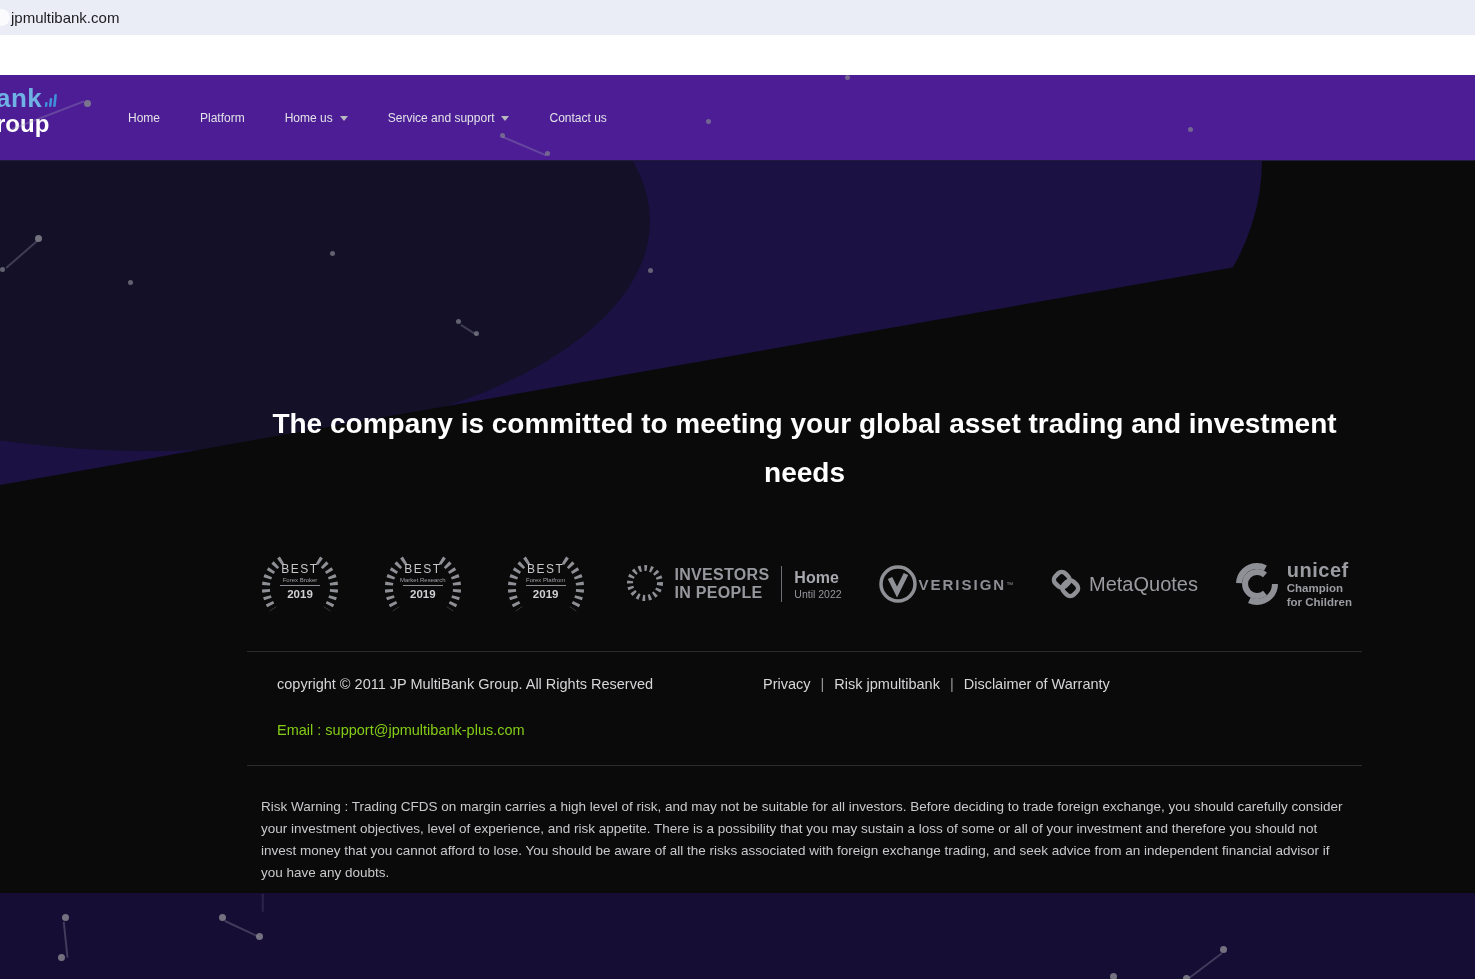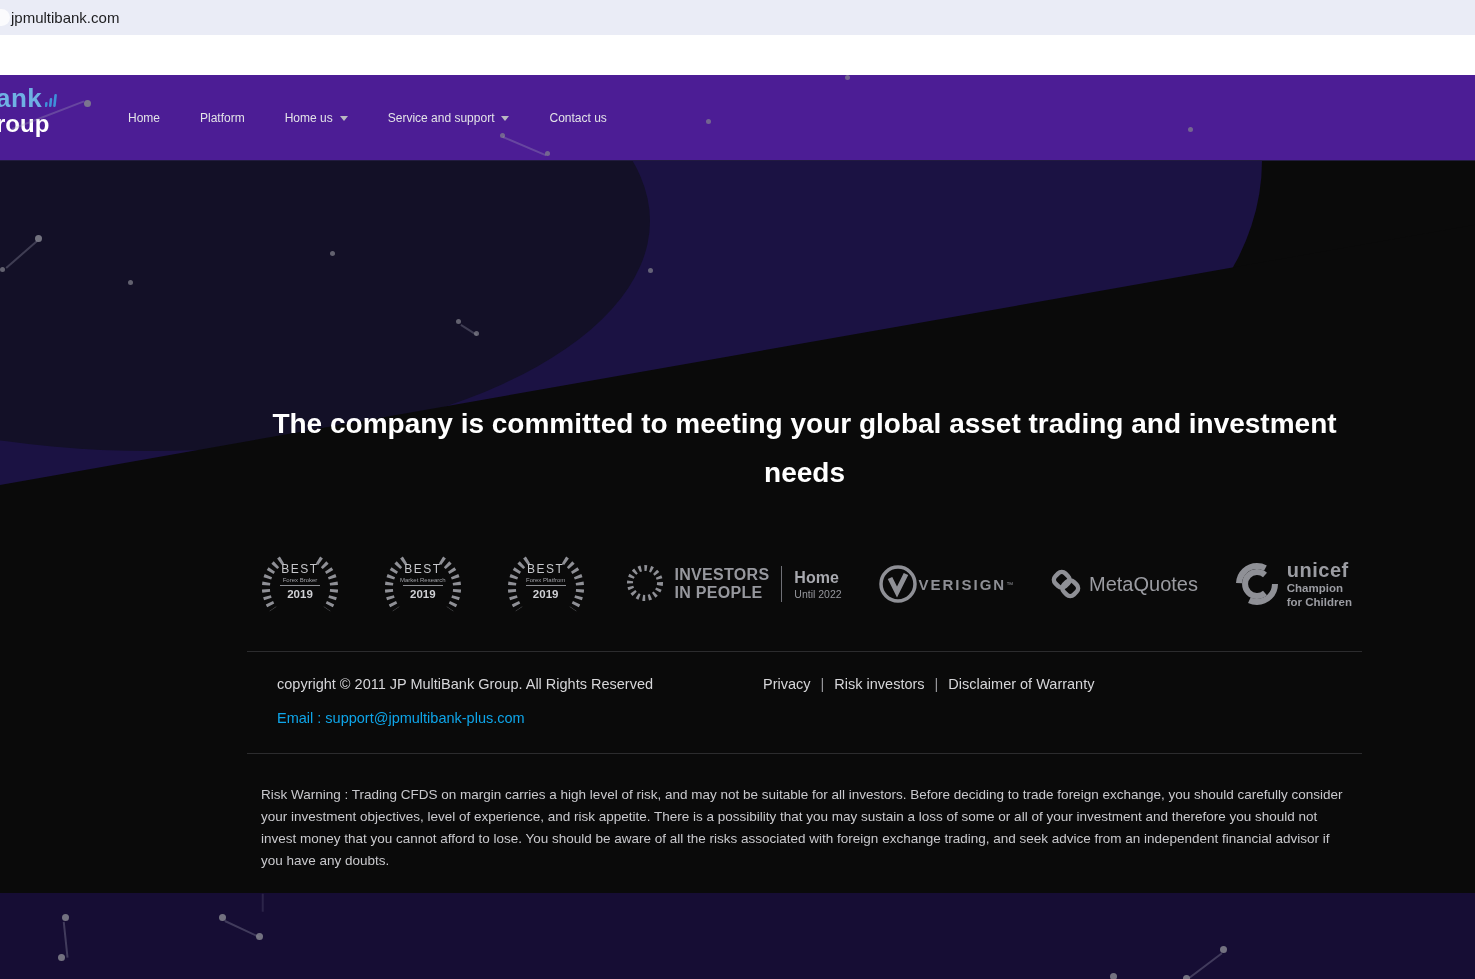--- a/index.html
+++ b/index.html
@@ -80,21 +80,21 @@
   .unicef { display:flex; align-items:center; flex:none; }
   .unicef-text { margin-left:8px; line-height:1; }
   .unicef-word { font-size:20px; font-weight:bold; color:#9b9ca2; letter-spacing:0.5px; }
   .unicef-sub { font-size:11.5px; font-weight:bold; color:#9b9ca2; margin-top:3px; }
 
   
   .footer-divider { margin-top:36px; height:1px; background:#2c2c2e; }
   .footer-main { display:flex; padding:24px 30px 0; }
   .footer-left { width:486px; flex:none; }
   .footer-copy { font-size:14.5px; color:#d6d6d9; }
-  .footer-email { font-size:14.5px; color:#0ea5e9; margin-top:18px; }
+  .footer-email { font-size:14.5px; color:#84cc16; margin-top:30px; }
   .footer-links { display:flex; align-items:flex-start; gap:10px; font-size:14.5px;
                   color:#d6d6d9; }
   .footer-link { cursor:pointer; white-space:nowrap; }
   .link-sep { color:#9a9a9e; }
   .footer-divider2 { margin-top:27px; height:1px; background:#2c2c2e; }
   .risk-warning { padding:30px 14px 0; font-size:13.5px; color:#c9c9cd; line-height:22px; }
 
   
   .bottom-band { position:relative; width:100%; height:86px; background:#160d34;
                  overflow:hidden; }
@@ -249,21 +249,21 @@
 
     <div class="footer-divider"></div>
     <div class="footer-main">
       <div class="footer-left">
         <div class="footer-copy">copyright © 2011 JP MultiBank Group. All Rights Reserved</div>
         <div class="footer-email">Email : support@jpmultibank-plus.com</div>
       </div>
       <div class="footer-links">
         <span class="footer-link">Privacy</span>
         <span class="link-sep">|</span>
-        <span class="footer-link">Risk investors</span>
+        <span class="footer-link">Risk jpmultibank</span>
         <span class="link-sep">|</span>
         <span class="footer-link">Disclaimer of Warranty</span>
       </div>
     </div>
     <div class="footer-divider2"></div>
     <p class="risk-warning">Risk Warning : Trading CFDS on margin carries a high level of risk, and may not be suitable for all investors. Before deciding to trade foreign exchange, you should carefully consider your investment objectives, level of experience, and risk appetite. There is a possibility that you may sustain a loss of some or all of your investment and therefore you should not invest money that you cannot afford to lose. You should be aware of all the risks associated with foreign exchange trading, and seek advice from an independent financial advisor if you have any doubts.</p>
   </div>
 </div>
 
 <div class="bottom-band">

